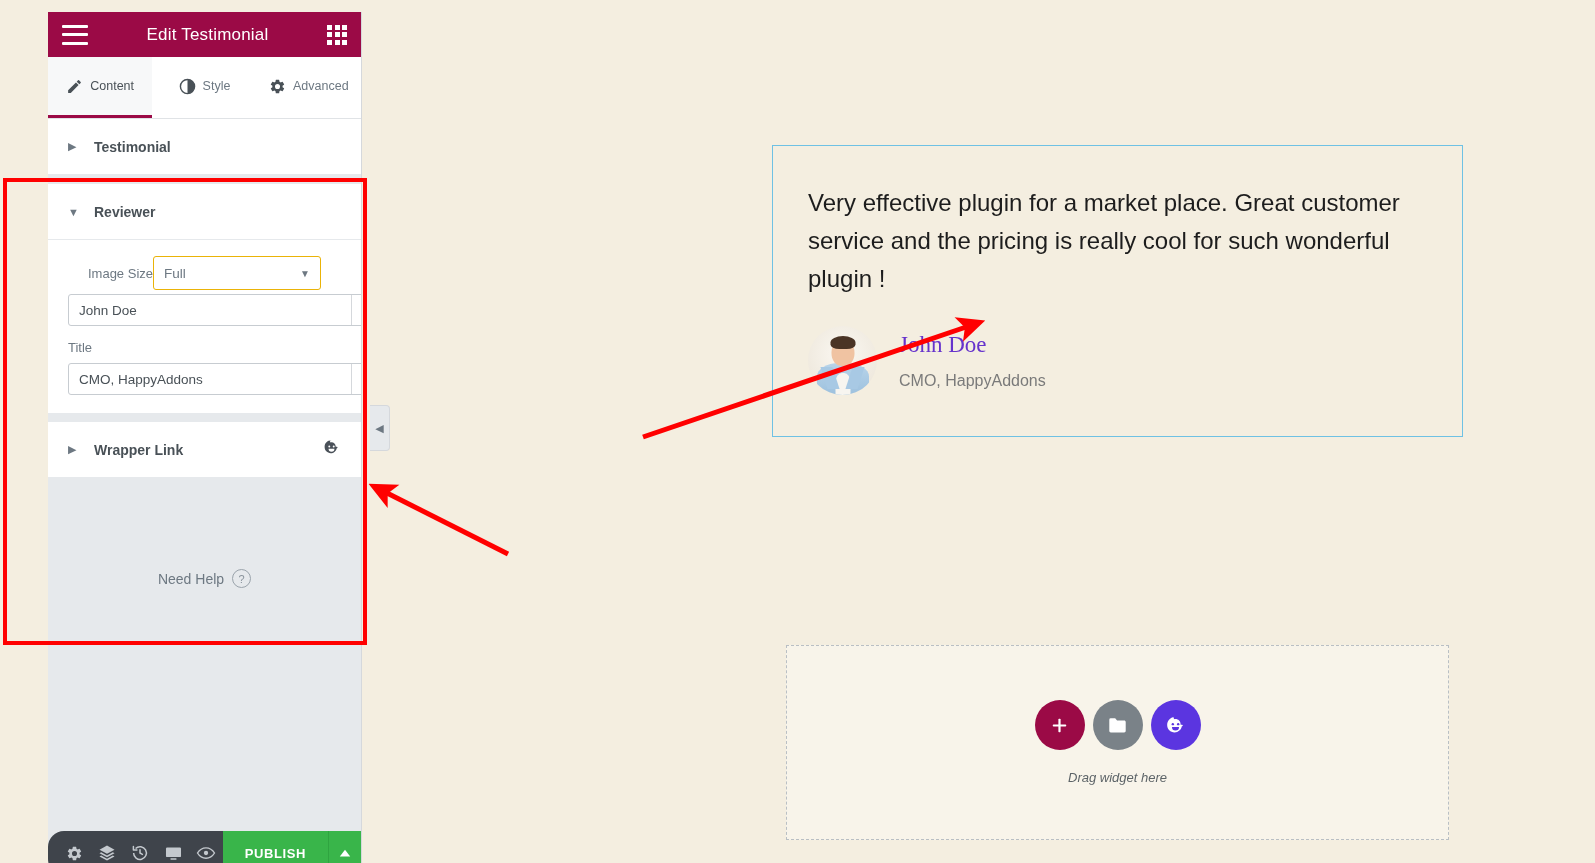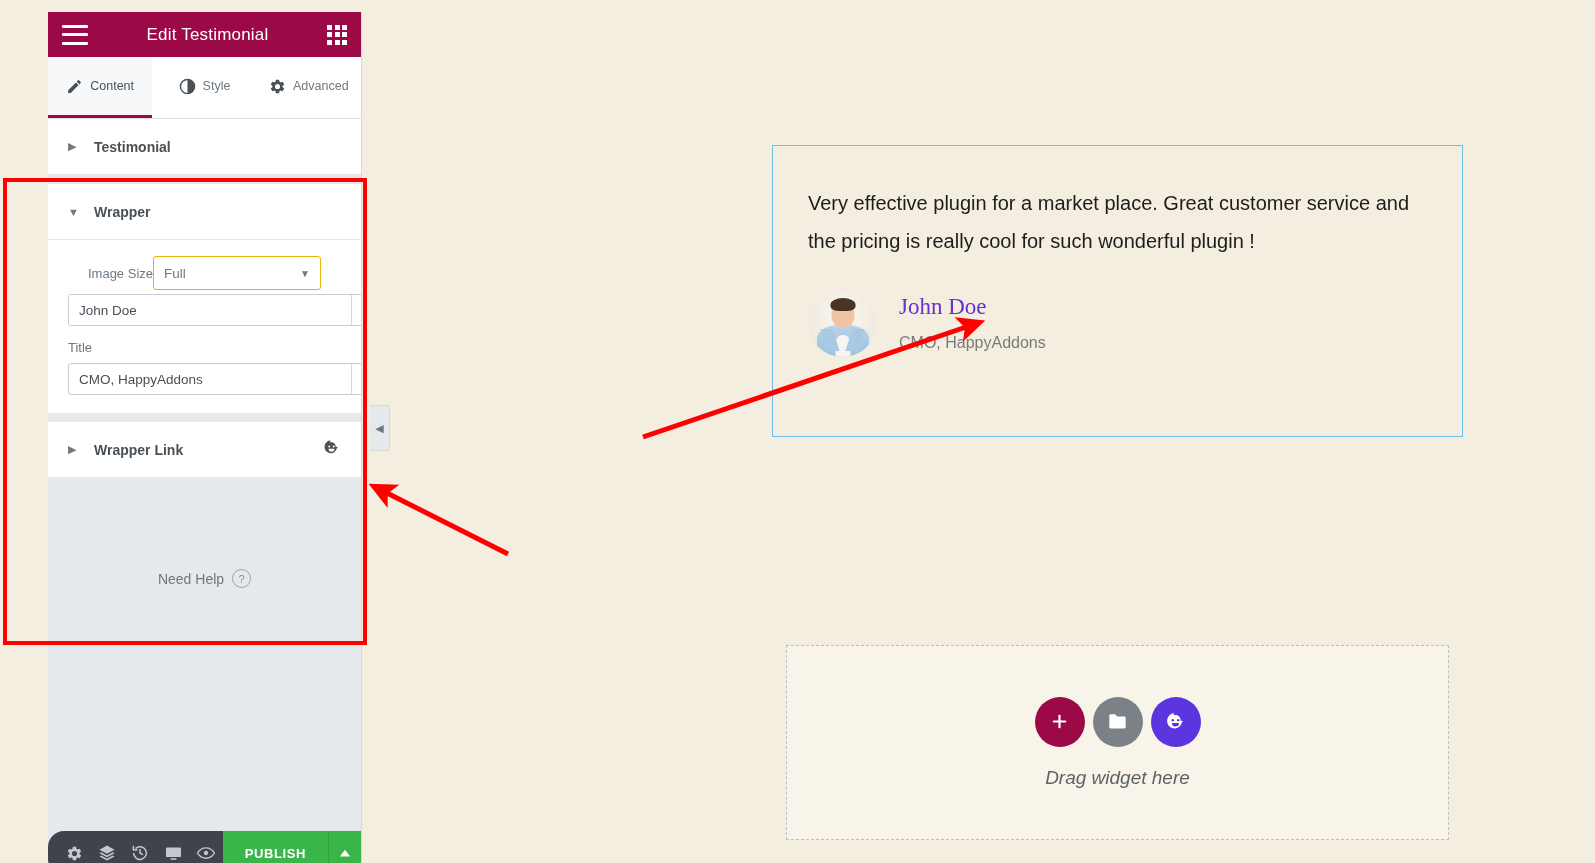--- a/index.html
+++ b/index.html
@@ -175,21 +175,21 @@
   
   .canvas {
     position: absolute; left: 371px; top: 0; right: 0; bottom: 0;
     background: #f4eee0; overflow: hidden;
   }
   .widget {
     position: absolute; left: 401px; top: 145px; width: 691px; height: 292px;
     border: 1px solid #6ec1e4; background: #f4eee0;
   }
   .quote {
-    margin: 38px 35px 0 35px; font-size: 20px; line-height: 38px; color: #1d1d1d;
+    margin: 38px 35px 0 35px; font-size: 24px; line-height: 38px; color: #1d1d1d;
   }
   .reviewer-row { display: flex; align-items: center; margin: 28px 0 0 35px; gap: 22px; }
   .avatar {
     width: 69px; height: 69px; border-radius: 50%; overflow: hidden; position: relative;
     background: radial-gradient(circle at 50% 40%, #fbf8f2 0%, #efe9de 72%, #ded6c7 100%);
     flex: none;
   }
   .av-head {
     position: absolute; left: 50%; transform: translateX(-50%); top: 13px;
     width: 23px; height: 27px; border-radius: 50% 50% 45% 45%; background: #f0c3a2;
@@ -222,21 +222,21 @@
     position: absolute; left: 415px; top: 645px; width: 663px; height: 195px;
     border: 1px dashed #b9bfc4; background: #f8f4ea;
     display: flex; flex-direction: column; align-items: center; justify-content: center;
   }
   .dz-buttons { display: flex; gap: 8px; }
   .dz-btn { width: 50px; height: 50px; border-radius: 50%; display: flex;
     align-items: center; justify-content: center; cursor: pointer; }
   .dz-add { background: #9b0a46; }
   .dz-folder { background: #7a8288; }
   .dz-happy { background: #5b35e0; }
-  .dz-caption { margin-top: 20px; font-style: italic; font-size: 19px; color: #5d6468; }
+  .dz-caption { margin-top: 20px; font-style: italic; font-size: 13px; color: #5d6468; }
 
   
   .redbox {
     position: absolute; left: 3px; top: 178px; width: 364px; height: 467px;
     border: 4px solid #ff0000; pointer-events: none; z-index: 5;
   }
   .arrows { position: absolute; left: 0; top: 0; width: 1595px; height: 863px;
     pointer-events: none; z-index: 7; }
 </style>
 </head>
@@ -299,21 +299,21 @@
       <div class="section-head">
         <span class="caret">▶</span>
         <span class="sec-label">Testimonial</span>
       </div>
 
       <div class="gap"></div>
 
       <div class="reviewer-box">
         <div class="section-head">
           <span class="caret">▼</span>
-          <span class="sec-label">Wrapper</span>
+          <span class="sec-label">Reviewer</span>
         </div>
 
 
         <div class="field">
           <div class="row-inline" style="padding:16px 0 4px;justify-content:center;">
             <span class="field-label" style="padding:0;">Image Size</span>
             <div class="select-box">
               <span>Full</span>
               <span class="chev">▼</span>
             </div>

